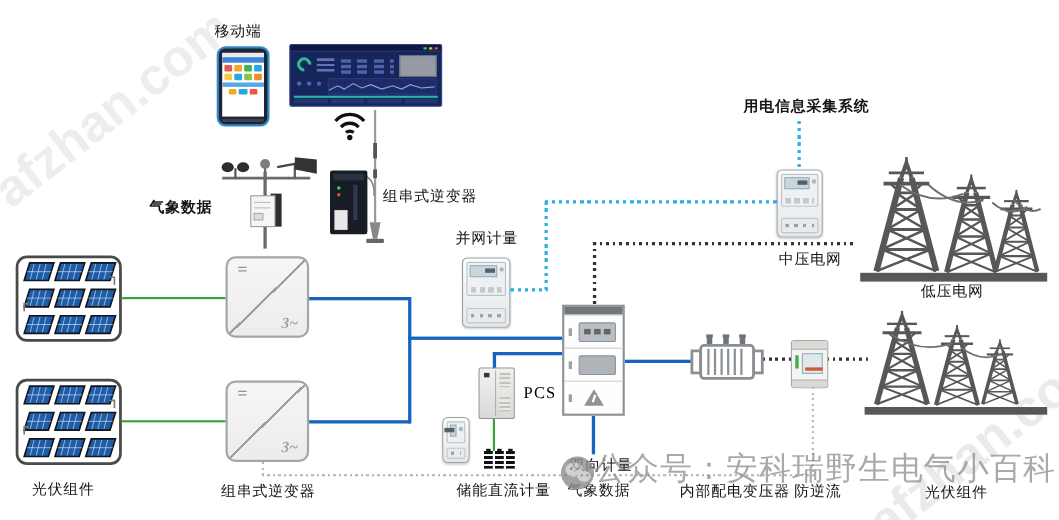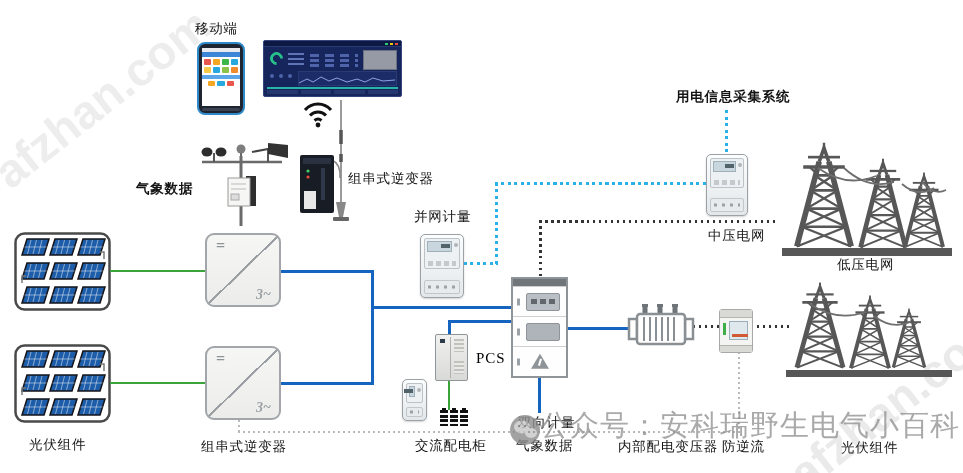--- a/index.html
+++ b/index.html
@@ -358,21 +358,21 @@
       <span></span>
       <span></span>
     </div>
 
   <div class="meter m-c">
     <div class="m-face">
         <div class="m-lcd"></div>
       </div>
     <div class="m-foot"></div>
   </div>
-  <div class="lbl" style="left:415px;top:437px;">交流配电柜</div>
+  <div class="lbl" style="left:415px;top:437px;">储能直流计量</div>
 
   <div class="cabinet">
     <div class="cab-top"></div>
     <div class="cab-sec">
         <i class="handle"></i>
         <b class="panel p1"></b>
       </div>
     <div class="cab-sec">
         <i class="handle"></i>
         <b class="panel"></b>

